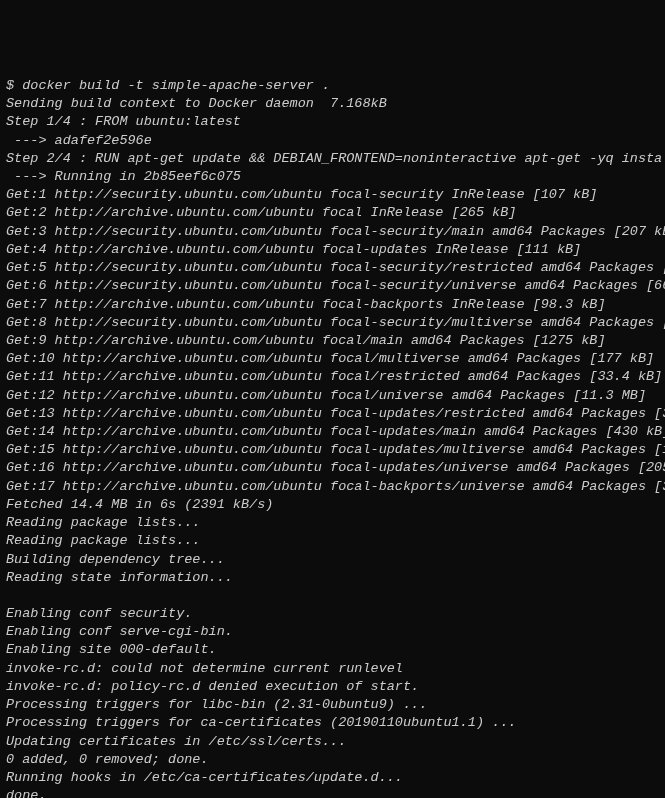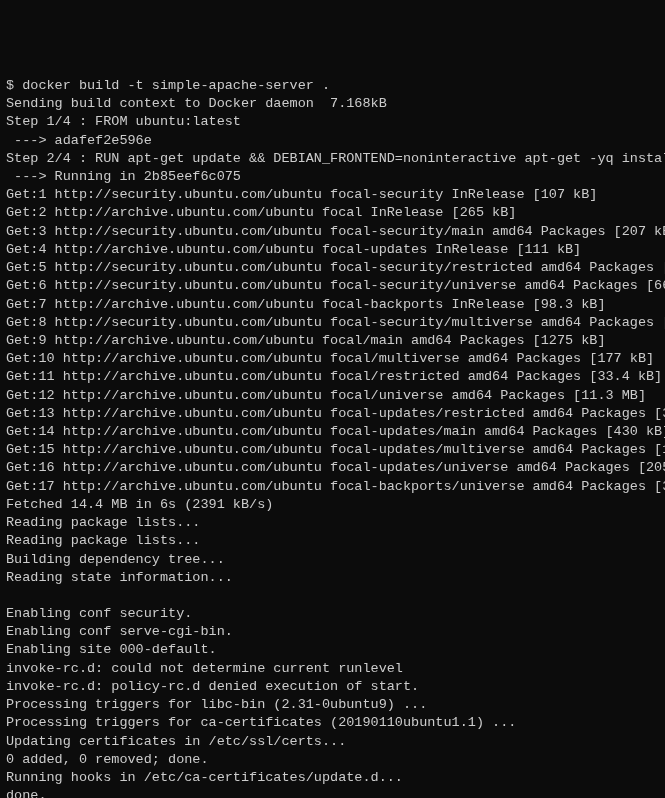--- a/index.html
+++ b/index.html
@@ -14,20 +14,21 @@
       font-size: 13.5px;
       line-height: 1.35;
       padding: 4px 6px;
       width: 665px;
       min-height: 798px;
       white-space: pre;
       overflow: hidden;
     }
     .terminal-line {
       display: block;
+      font-style: italic;
     }
     .gap {
       height: 18px;
     }
   </style>
 </head>
 <body>
 
 
 

